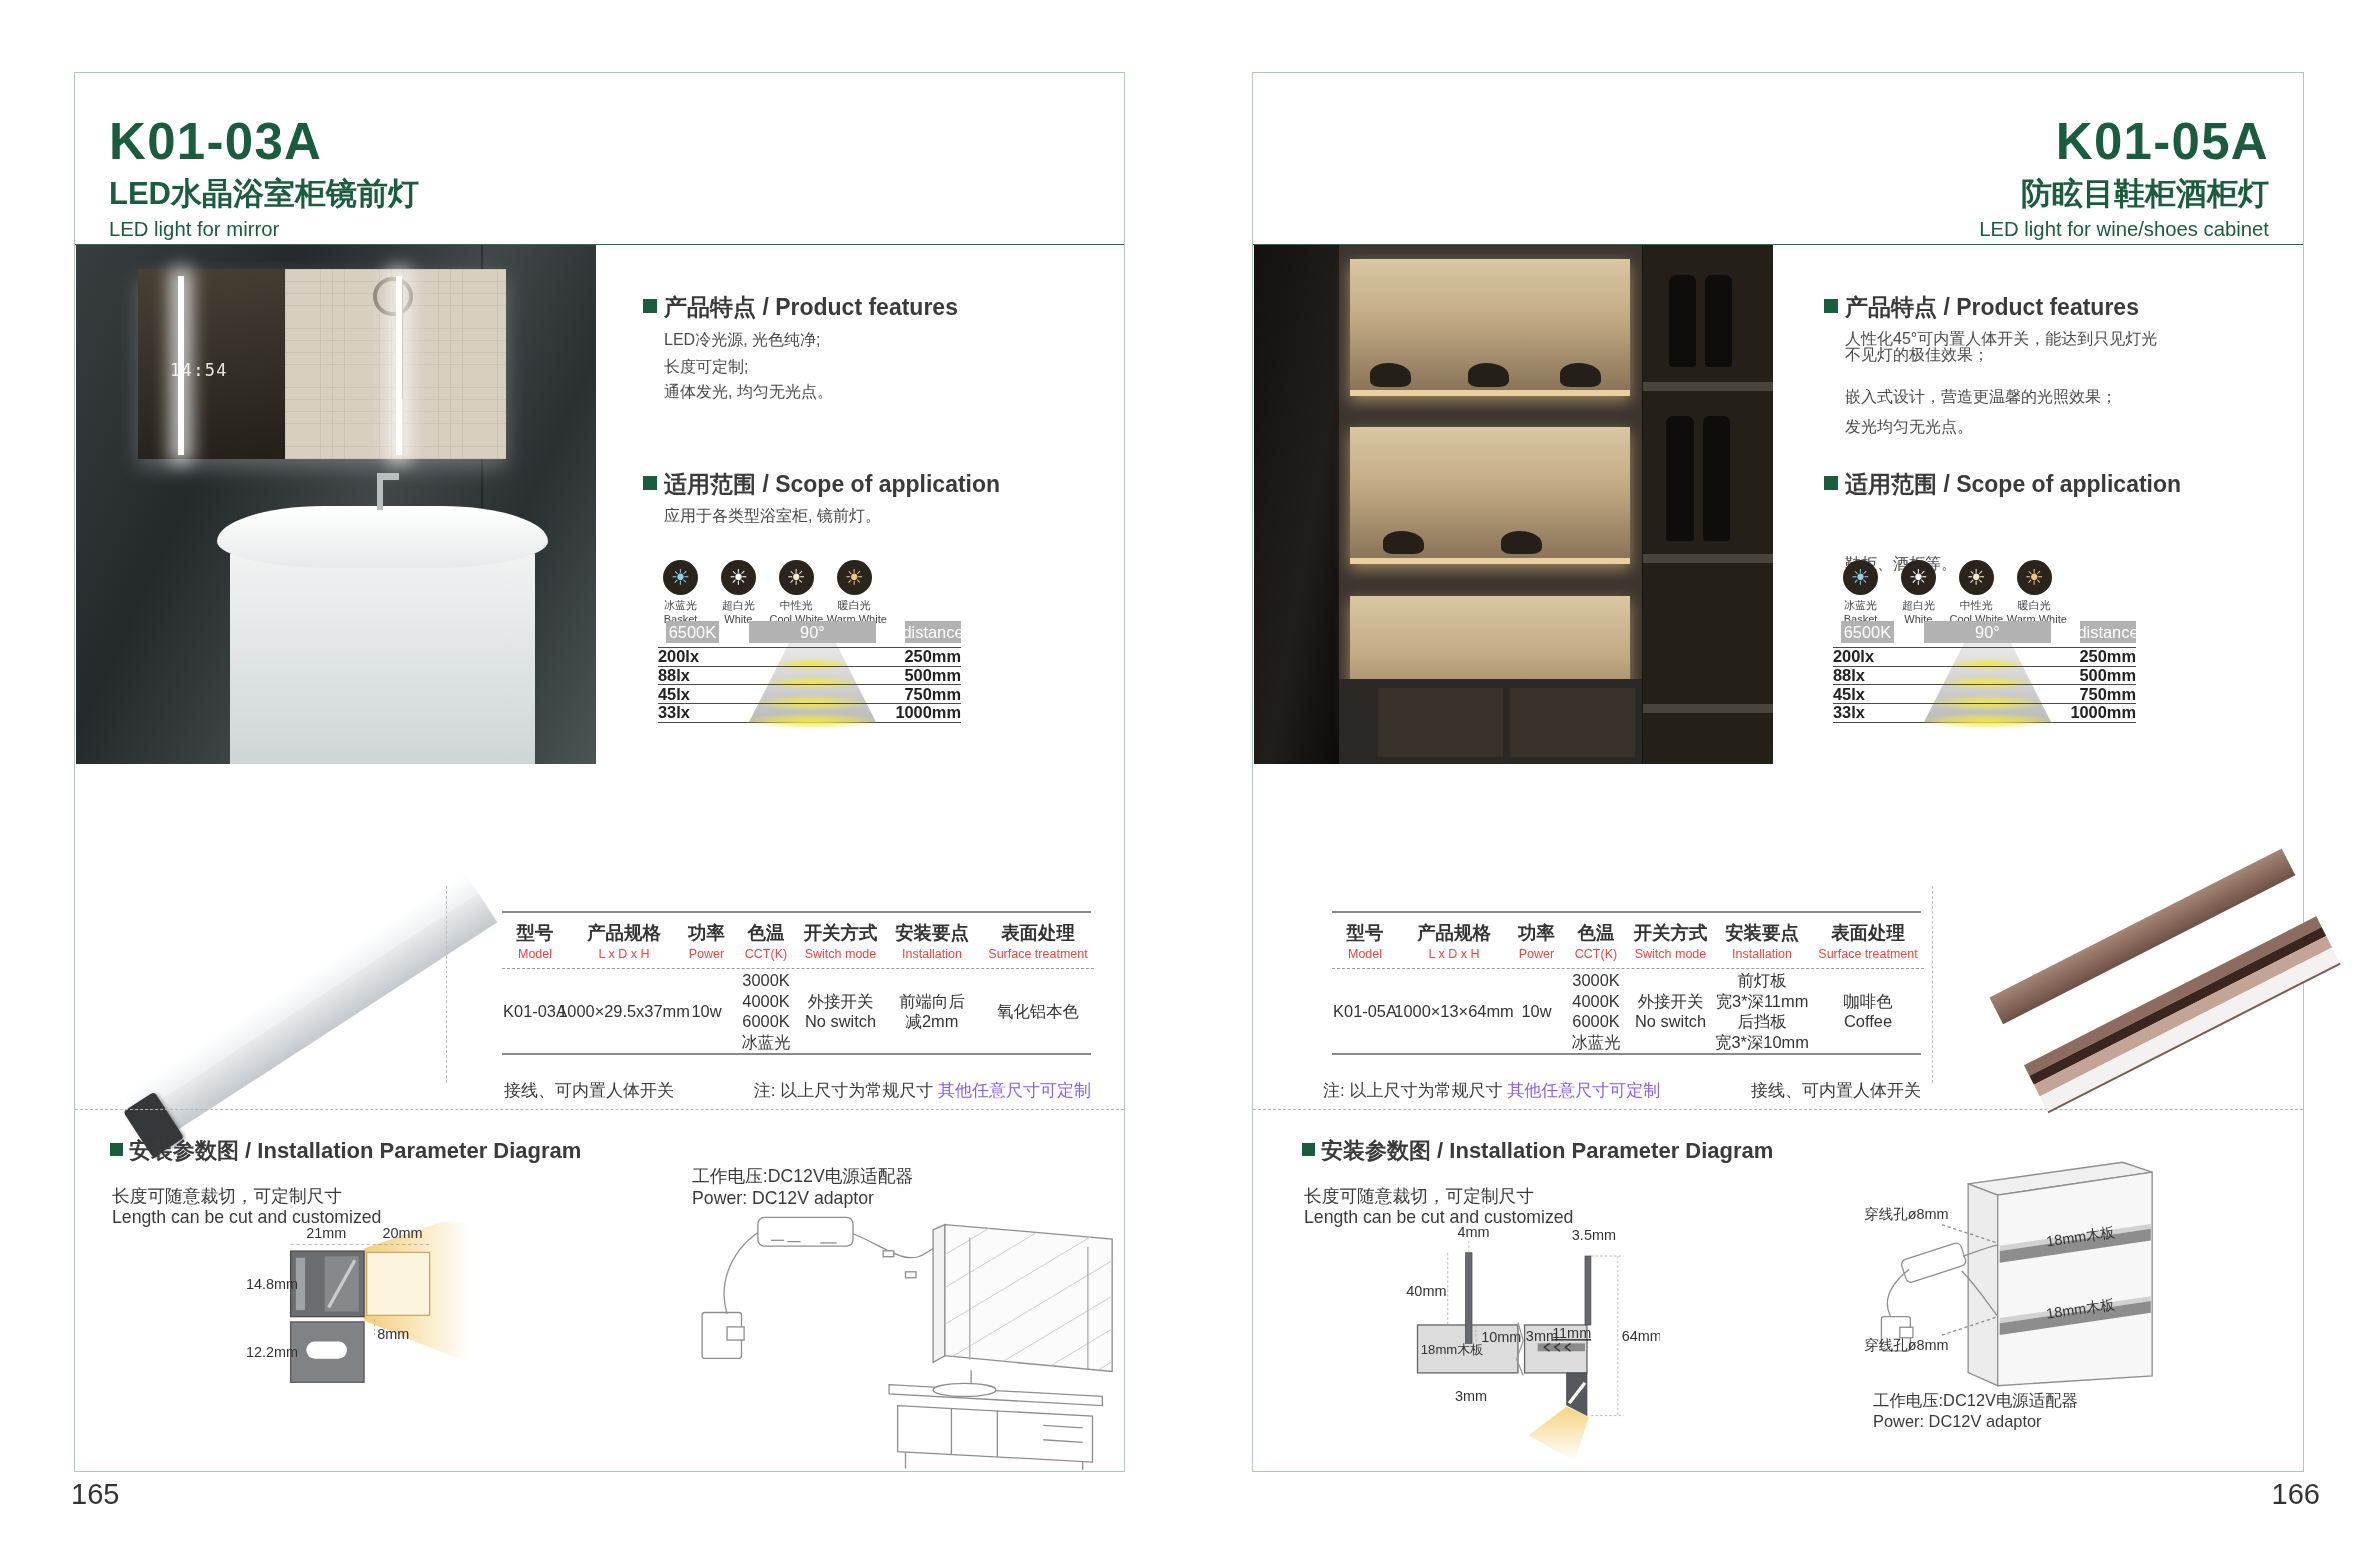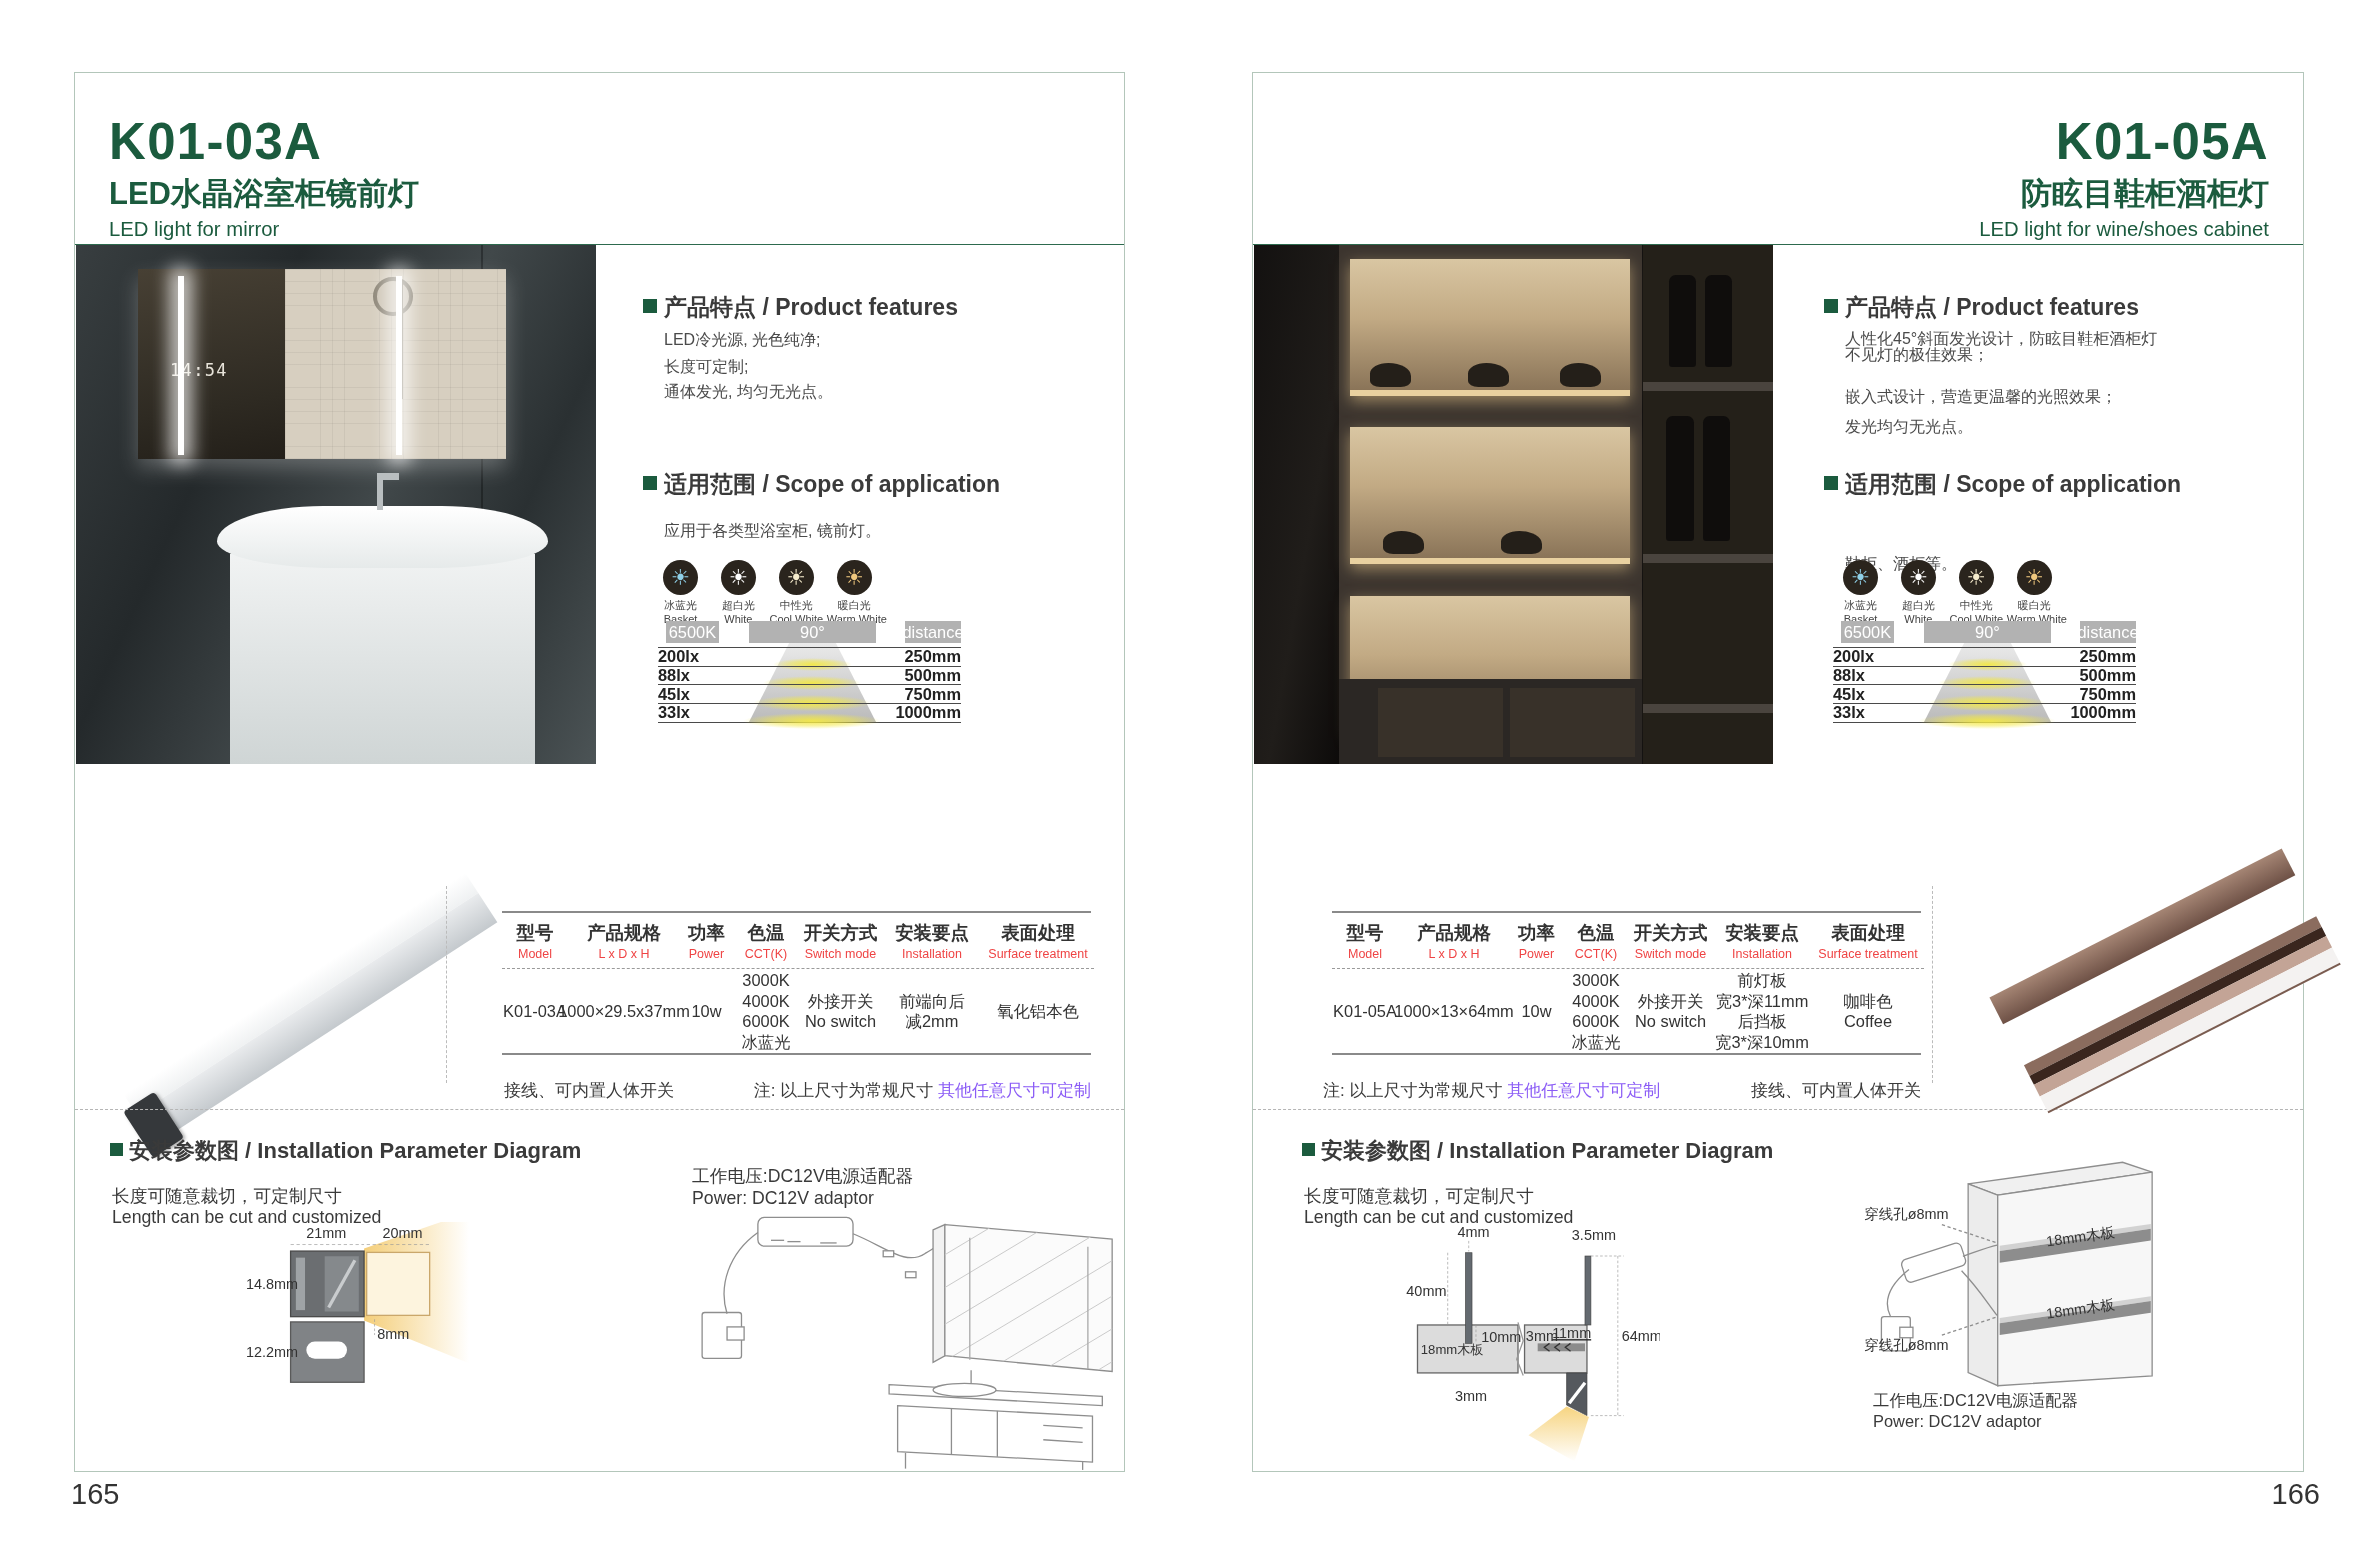--- a/index.html
+++ b/index.html
@@ -104,21 +104,21 @@
   </div>
 
   <span class="abs sec-bullet" style="left:568px;top:226px;"></span>
   <div class="abs sec-title" style="left:589px;top:219px;">产品特点 / Product features</div>
   <div class="abs feat" style="left:589px;top:257px;">LED冷光源, 光色纯净;</div>
   <div class="abs feat" style="left:589px;top:284px;">长度可定制;</div>
   <div class="abs feat" style="left:589px;top:309px;">通体发光, 均匀无光点。</div>
 
   <span class="abs sec-bullet" style="left:568px;top:403px;"></span>
   <div class="abs sec-title" style="left:589px;top:396px;">适用范围 / Scope of application</div>
-  <div class="abs feat" style="left:589px;top:448px;">应用于各类型浴室柜, 镜前灯。</div>
+  <div class="abs feat" style="left:589px;top:433px;">应用于各类型浴室柜, 镜前灯。</div>
 
   <div class="abs" style="left:578px;top:487px;white-space:nowrap;">
     <div class="licon">
       <div class="circ">
           <span class="sun" style="color:#8fd0e8;">☀</span>
         </div>
       <div class="lab">
           <div>冰蓝光</div>
           <div>Basket</div>
         </div>
@@ -355,21 +355,21 @@
       <div class="sh-shelfline" style="top:137px;"></div>
       <div class="boot-sil" style="left:23.6px;top:171px;height:125px;"></div>
         <div class="boot-sil" style="left:60px;top:171px;height:125px;"></div>
       <div class="sh-shelfline" style="top:309px;"></div>
       <div class="sh-shelfline" style="top:459px;"></div>
     </div>
   </div>
 
   <span class="abs sec-bullet" style="left:571px;top:226px;"></span>
   <div class="abs sec-title" style="left:592px;top:219px;">产品特点 / Product features</div>
-  <div class="abs feat" style="left:592px;top:256px;">人性化45°斜面发光设计，防眩目鞋柜酒柜灯</div>
+  <div class="abs feat" style="left:592px;top:256px;">人性化45°可内置人体开关，能达到只见灯光</div>
   <div class="abs feat" style="left:592px;top:272px;">不见灯的极佳效果；</div>
   <div class="abs feat" style="left:592px;top:314px;">嵌入式设计，营造更温馨的光照效果；</div>
   <div class="abs feat" style="left:592px;top:344px;">发光均匀无光点。</div>
 
   <span class="abs sec-bullet" style="left:571px;top:403px;"></span>
   <div class="abs sec-title" style="left:592px;top:396px;">适用范围 / Scope of application</div>
   <div class="abs feat" style="left:592px;top:433px;margin-top:48px;">鞋柜、酒柜等。</div>
 
   <div class="abs" style="left:580px;top:487px;white-space:nowrap;">
     <div class="licon">

